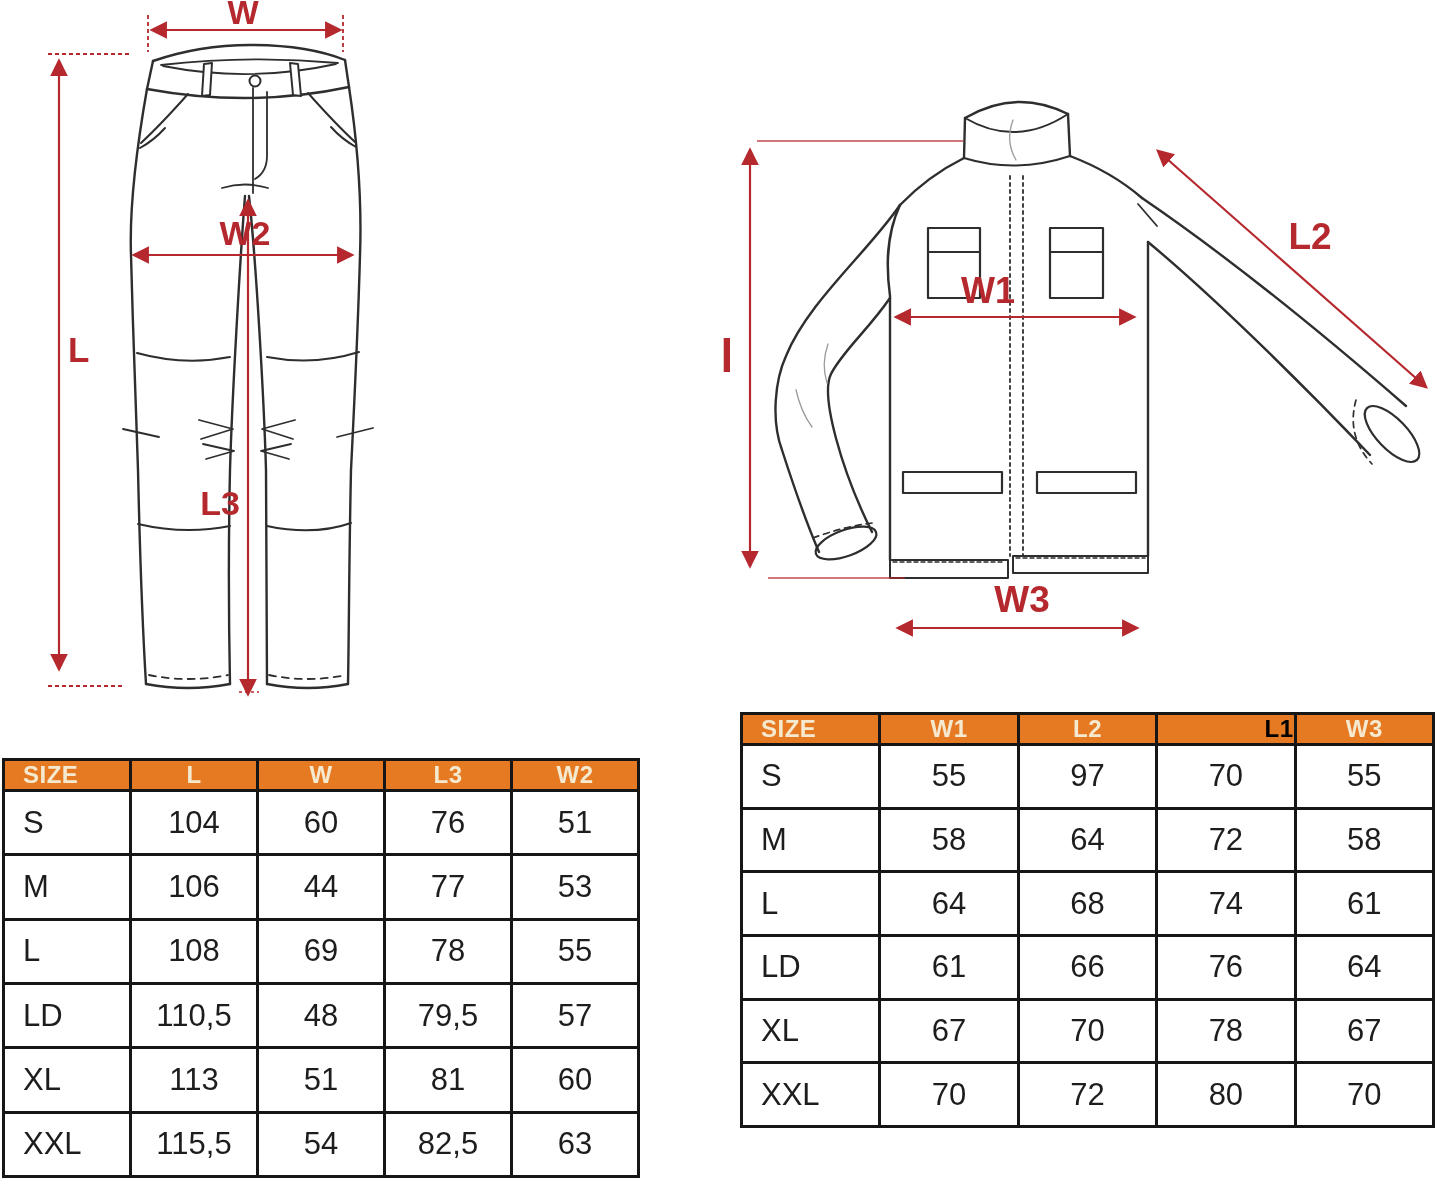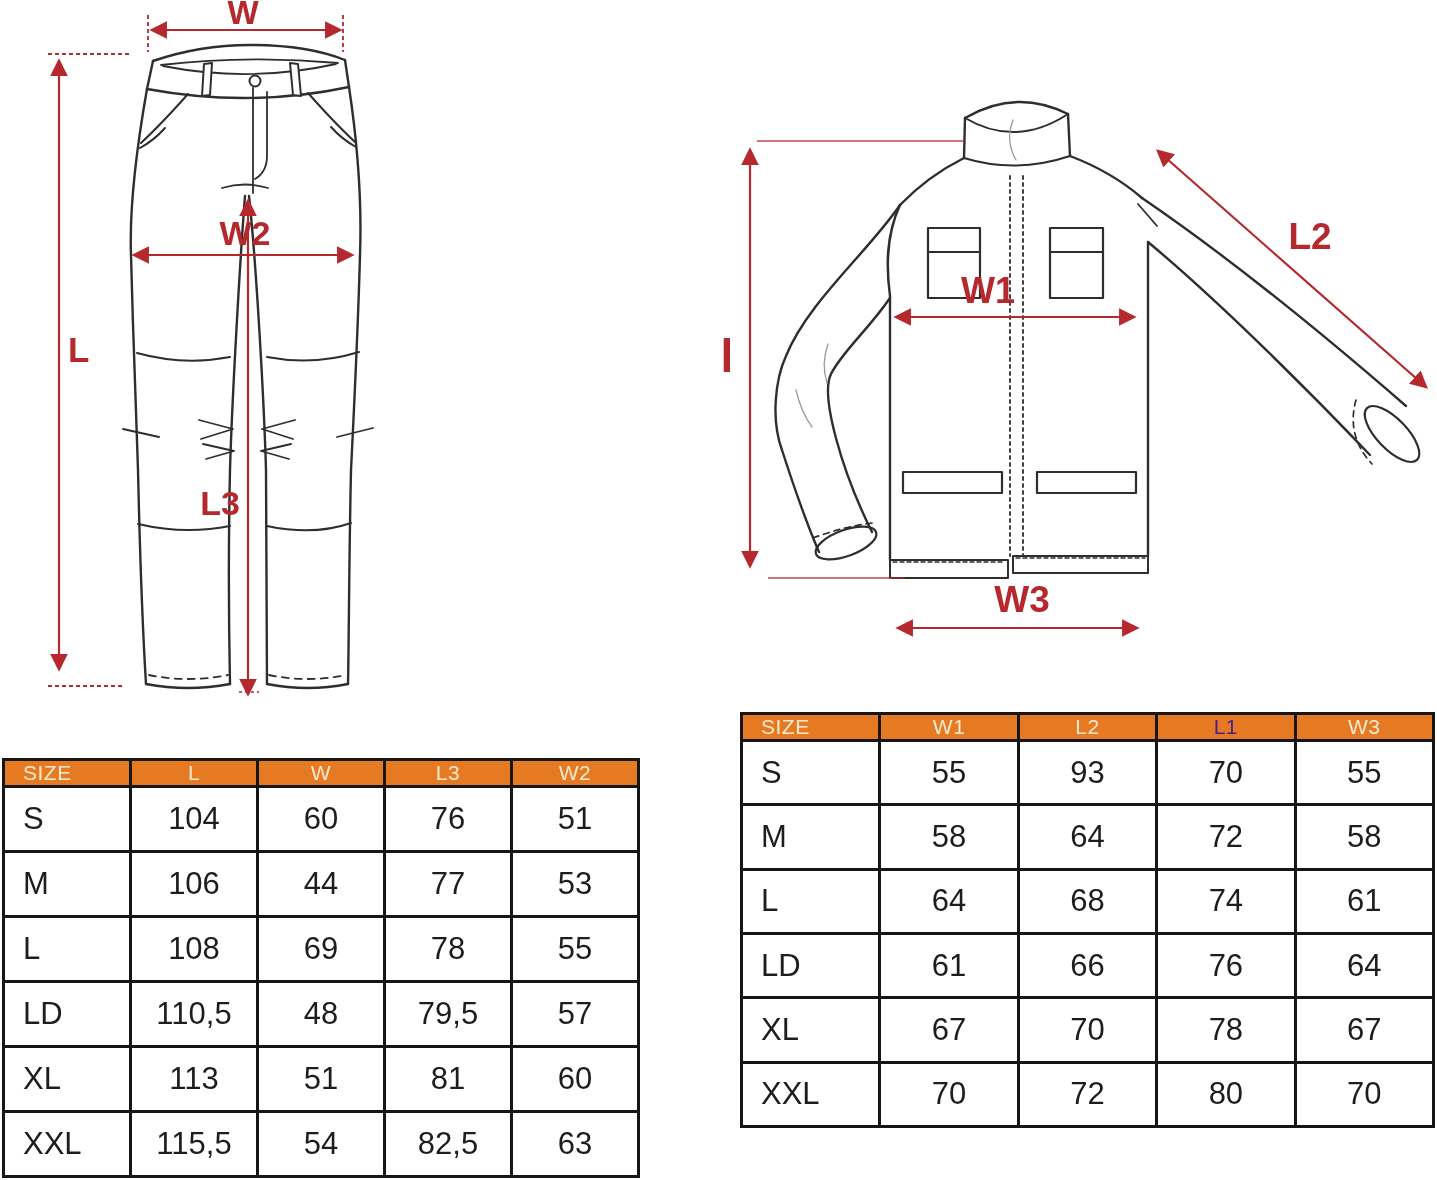--- a/index.html
+++ b/index.html
@@ -30,22 +30,22 @@
     border:3px solid #161616;
     text-align:center;
     vertical-align:middle;
     font-size:31px;
     color:#1d1d1d;
     font-weight:400;
     padding:0;
     overflow:hidden;
   }
   th{
-    font-weight:400;
-    font-size:21px;
+    font-weight:700;
+    font-size:24px;
     letter-spacing:0.5px;
   }
   th.size-col, td.size-col{
     text-align:left;
     padding-left:18px;
   }
 </style>
 </head>
 <body>
 
@@ -248,29 +248,29 @@
     </table>
   </div>
 
   <div class="table-wrap" id="jacket-table-wrap">
     <table id="jacket-table">
       <thead>
           <tr>
             <th class="size-col" style="background: rgb(230, 122, 34); color: rgb(245, 234, 208);">SIZE</th>
             <th style="background: rgb(230, 122, 34); color: rgb(245, 234, 208);">W1</th>
             <th style="background: rgb(230, 122, 34); color: rgb(245, 234, 208);">L2</th>
-            <th style="background: rgb(230, 122, 34); color: #4c1d95;">L1</th>
+            <th style="background: rgb(230, 122, 34); color: #000000; text-align: right;">L1</th>
             <th style="background: rgb(230, 122, 34); color: rgb(245, 234, 208);">W3</th>
           </tr>
         </thead>
       <tbody>
           <tr>
             <td class="size-col">S</td>
             <td>55</td>
-            <td>93</td>
+            <td>97</td>
             <td>70</td>
             <td>55</td>
           </tr>
           <tr>
             <td class="size-col">M</td>
             <td>58</td>
             <td>64</td>
             <td>72</td>
             <td>58</td>
           </tr>

